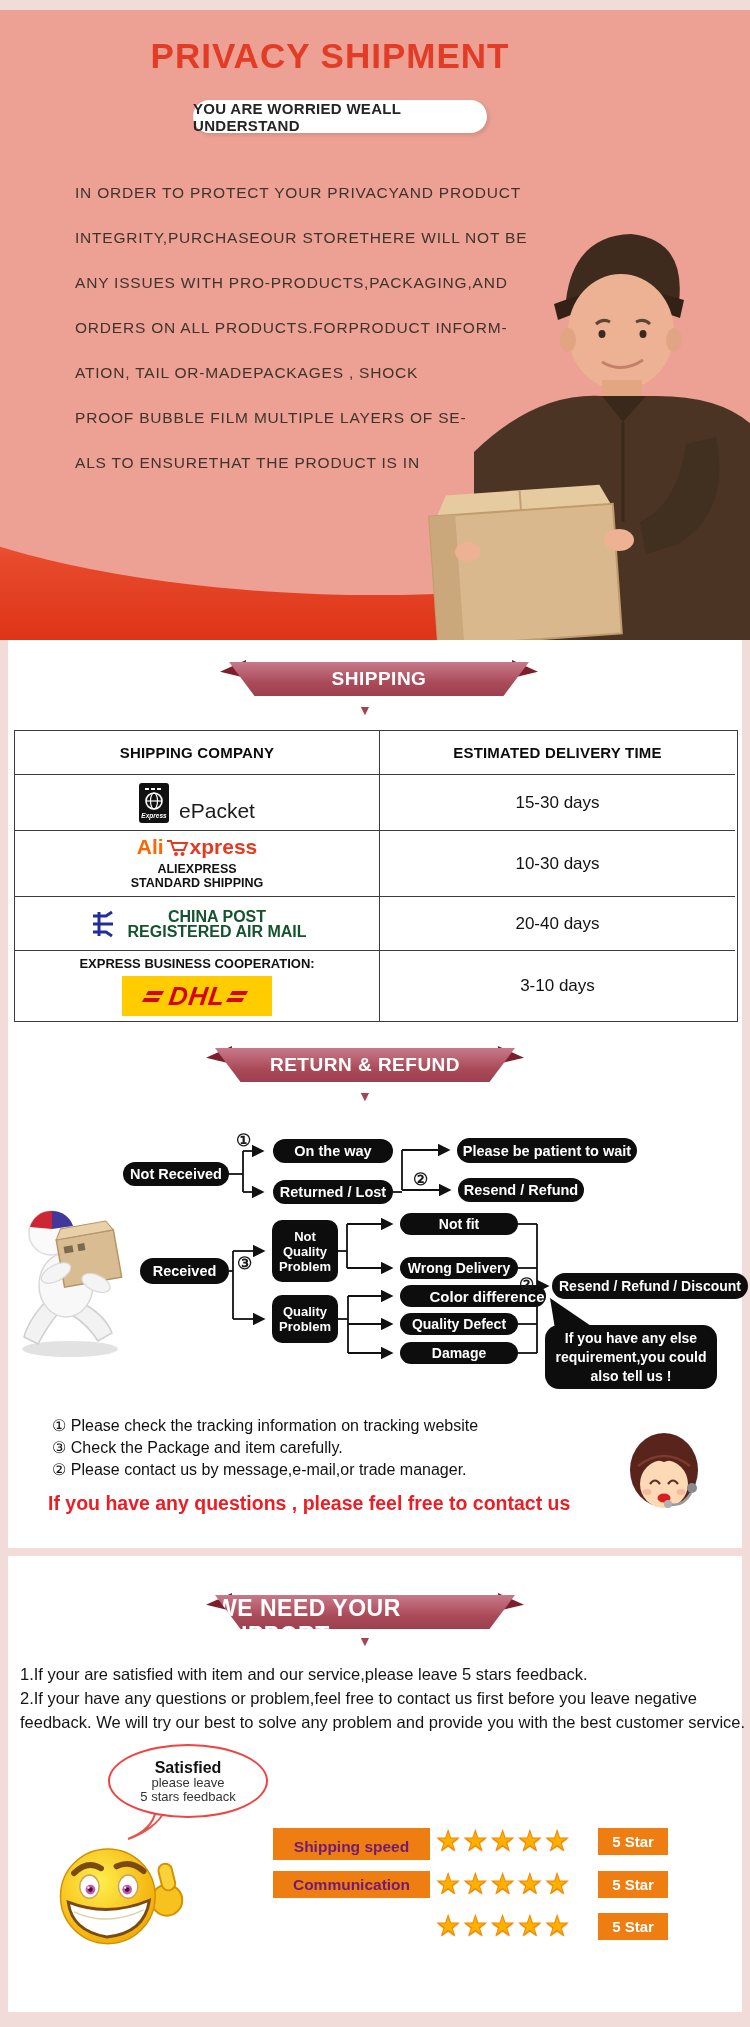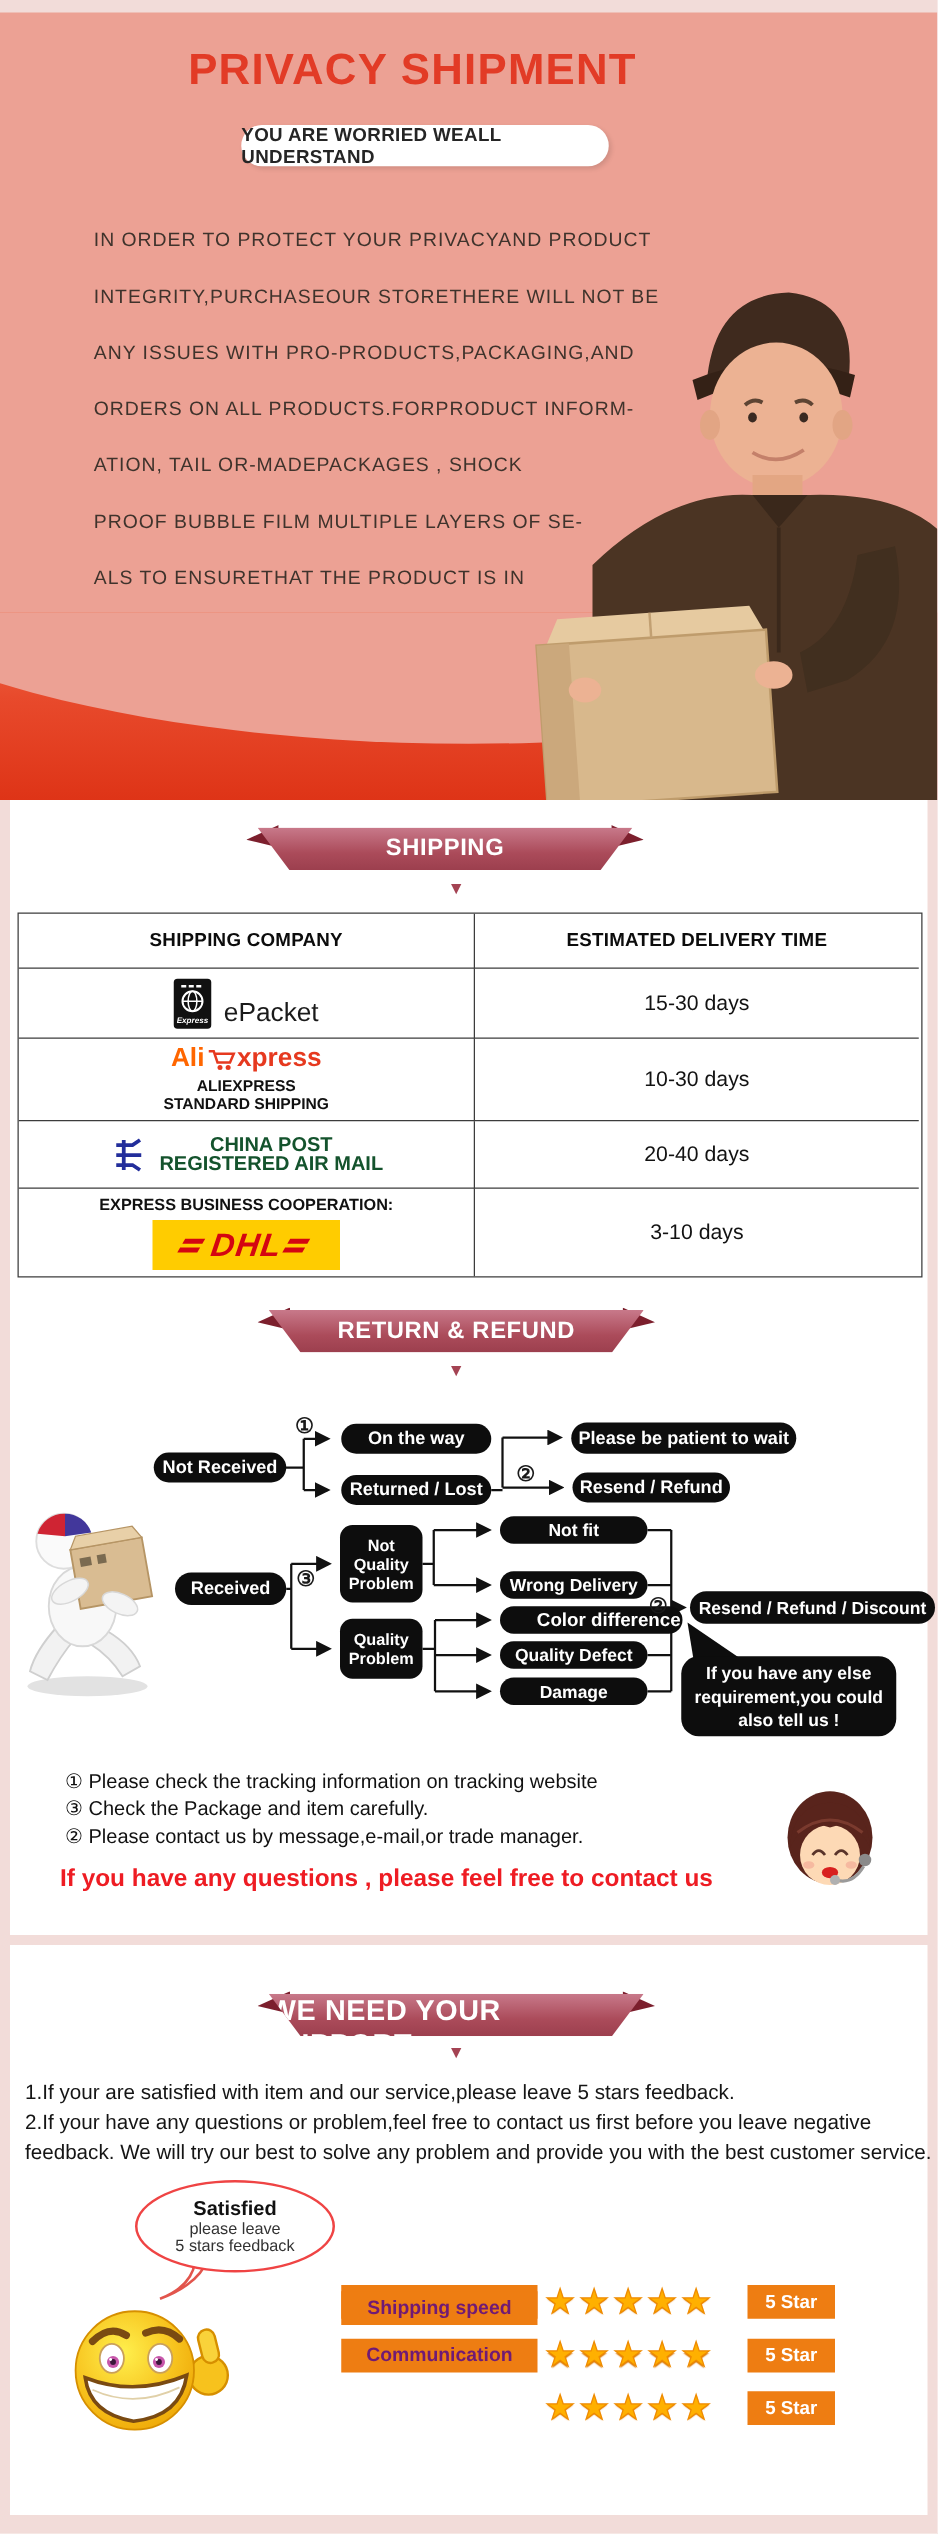--- a/index.html
+++ b/index.html
@@ -112,21 +112,21 @@
         <line x1="110" y1="268" x2="110" y2="288" stroke="#c2a072" stroke-width="2"></line>
       </g>
 
       <ellipse cx="203" cy="318" rx="15" ry="11" fill="#ecb293"></ellipse>
       <ellipse cx="52" cy="330" rx="13" ry="10" fill="#ecb293"></ellipse>
     </svg>
   </div>
 
   <div class="panel" style="top:640px;height:908px;"></div>
 
-  <div class="ribbon" style="left:206px;top:662px;">
+  <div class="ribbon" style="left:229px;top:662px;">
     <div class="fold l"></div>
     <div class="fold r"></div>
     <div class="band">
         <span>SHIPPING</span>
       </div>
   </div>
   <span class="tri" style="left:358px;top:702px;">▼</span>
 
   <div class="ship-table">
     <div class="cell th">

